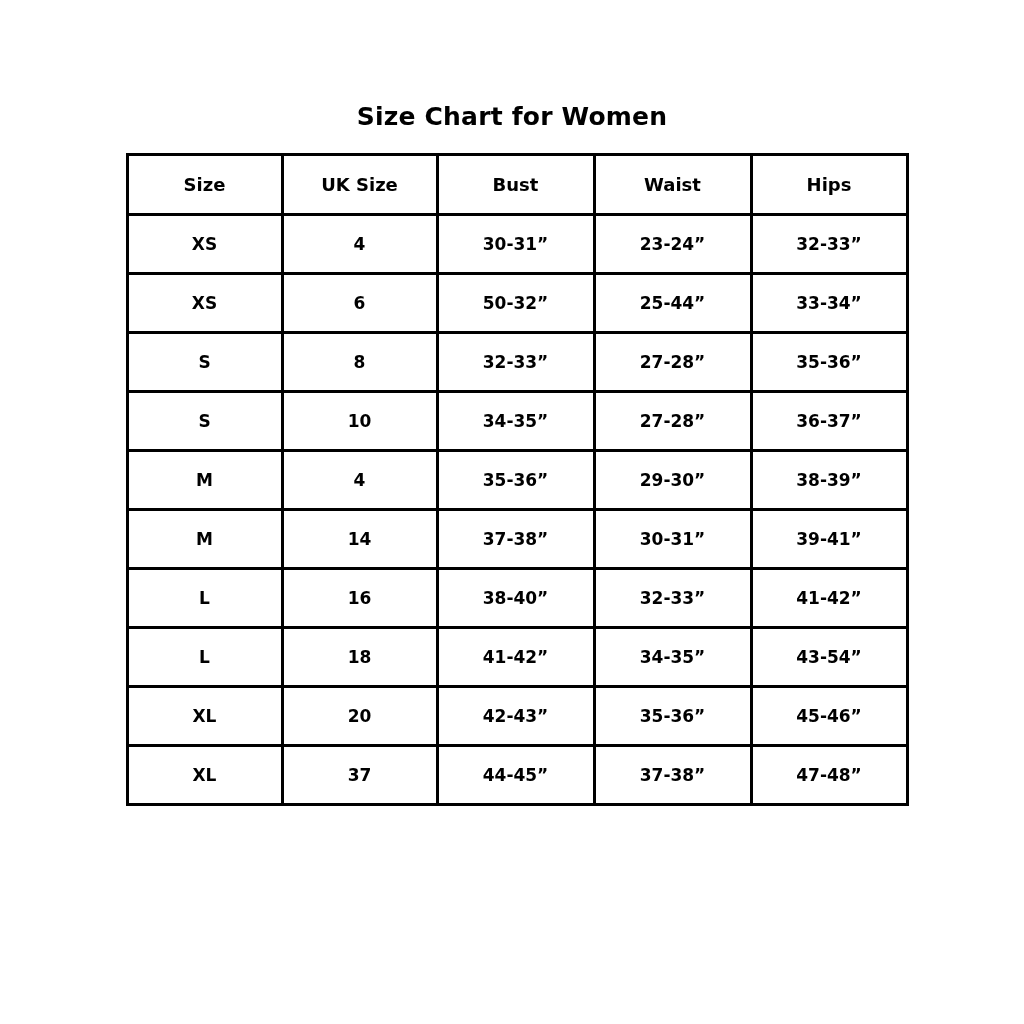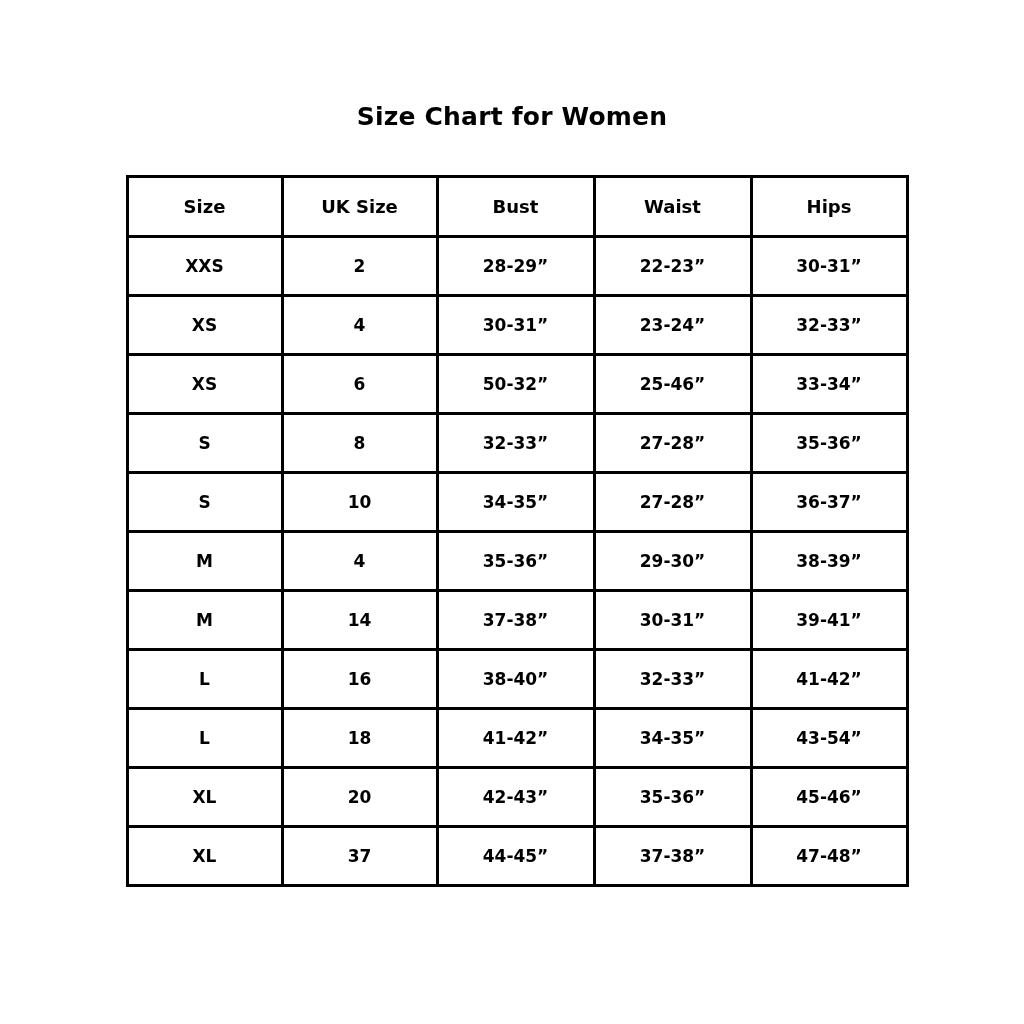--- a/index.html
+++ b/index.html
@@ -26,21 +26,21 @@
   .chart-title {
     font-size: 25px;
     font-weight: bold;
     letter-spacing: 0.2px;
     margin-top: 102px;
     margin-bottom: 0;
     text-align: center;
     color: #000;
   }
   .table-wrap {
-    margin-top: 44px;
+    margin-top: 22px;
     width: 780px;
     padding-left: 7px;
   }
   table.size-table {
     border-collapse: collapse;
     width: 780px;
     table-layout: fixed;
   }
   table.size-table th,
   table.size-table td {
@@ -83,38 +83,31 @@
         <tr>
           <th>Size</th>
           <th>UK Size</th>
           <th>Bust</th>
           <th>Waist</th>
           <th>Hips</th>
         </tr>
       </thead>
       <tbody>
         <tr>
-          <td>XXS</td>
-          <td>2</td>
-          <td>28-29”</td>
-          <td>22-23”</td>
-          <td>30-31”</td>
-        </tr>
-        <tr>
           <td>XS</td>
           <td>4</td>
           <td>30-31”</td>
           <td>23-24”</td>
           <td>32-33”</td>
         </tr>
         <tr>
           <td>XS</td>
           <td>6</td>
           <td>50-32”</td>
-          <td>25-46”</td>
+          <td>25-44”</td>
           <td>33-34”</td>
         </tr>
         <tr>
           <td>S</td>
           <td>8</td>
           <td>32-33”</td>
           <td>27-28”</td>
           <td>35-36”</td>
         </tr>
         <tr>

